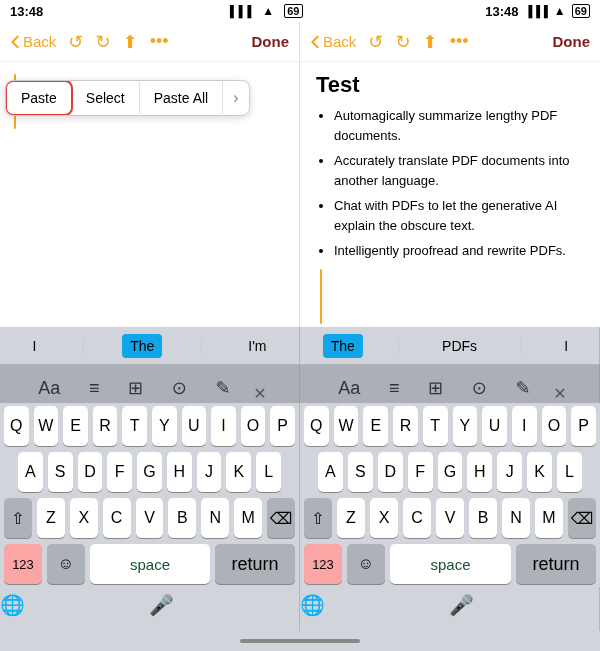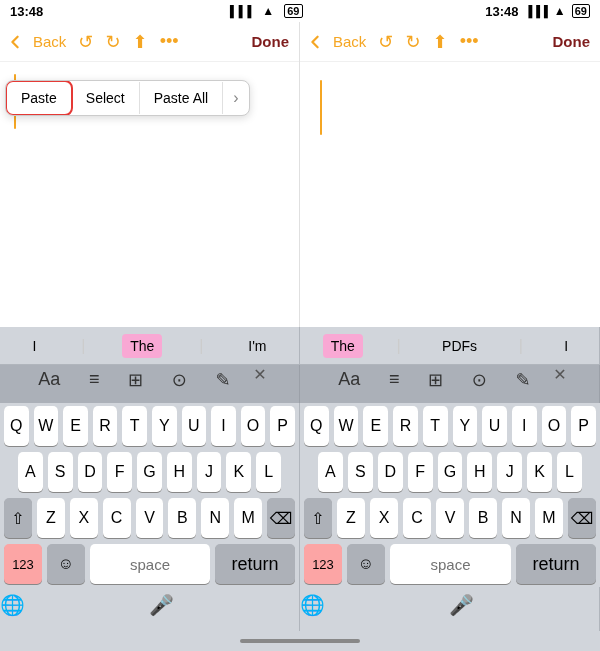--- a/index.html
+++ b/index.html
@@ -62,21 +62,21 @@
       padding: 6px 10px;
       gap: 12px;
       border-bottom: 1px solid #f0f0f0;
       min-height: 40px;
     }
     .toolbar-back {
       display: flex;
       align-items: center;
       color: #f5a623;
       font-size: 15px;
-      gap: 13px;
+      gap: 3px;
       cursor: pointer;
     }
     .toolbar-back svg { width: 10px; height: 14px; }
     .toolbar-icon {
       color: #f5a623;
       font-size: 18px;
       cursor: pointer;
     }
     .toolbar-done {
       color: #7f1d1d;
@@ -193,34 +193,34 @@
       padding: 0 6px;
       border-right: 1px solid #b0b5bc;
     }
     .autocorrect-word {
       font-size: 14px;
       color: #000;
       padding: 4px 8px;
       cursor: pointer;
     }
     .autocorrect-word.highlighted {
-      background: #f9a8d4;
+      background: #0ea5e9;
       border-radius: 4px;
     }
 
     
     .kb-toolbar {
       display: flex;
       background: #abb0b8;
       height: 38px;
     }
     .kb-toolbar-panel {
       width: 300px;
       display: flex;
-      align-items: flex-start;
+      align-items: flex-end;
       justify-content: space-around;
       padding: 0 24px;
       border-right: 1px solid #9ba0a8;
     }
     .kb-toolbar-icon {
       font-size: 18px;
       color: #333;
       cursor: pointer;
       padding: 4px 6px;
     }
@@ -267,21 +267,21 @@
       user-select: none;
     }
     .key-dark {
       background: #adb1b8;
       color: #000;
     }
     .key-space {
       max-width: 130px;
       min-width: 100px;
       font-size: 15px;
-      color: #737373;
+      color: #14532d;
     }
     .key-return {
       max-width: 80px;
       min-width: 65px;
       font-size: 18px;
       background: #adb1b8;
     }
     .key-123 {
       max-width: 38px;
       min-width: 34px;
@@ -395,20 +395,27 @@
         <span>Back</span>
       </div>
       <span class="toolbar-icon">↺</span>
       <span class="toolbar-icon">↻</span>
       <span class="toolbar-icon">⬆</span>
       <span class="toolbar-dots">•••</span>
       <span class="toolbar-done">Done</span>
     </div>
 
     <div class="notes-content">
+      <div class="notes-title">Test</div>
+      <ul class="notes-list">
+        <li>Automagically summarize lengthy PDF documents.</li>
+        <li>Accurately translate PDF documents into another language.</li>
+        <li>Chat with PDFs to let the generative AI explain the obscure text.</li>
+        <li>Intelligently proofread and rewrite PDFs.</li>
+      </ul>
       <div class="cursor-right"></div>
     </div>
   </div>
 </div>
 
 <div class="keyboard-area">
 
   <div class="autocorrect-bar">
     <div class="autocorrect-panel">
       <span class="autocorrect-word">I</span>

